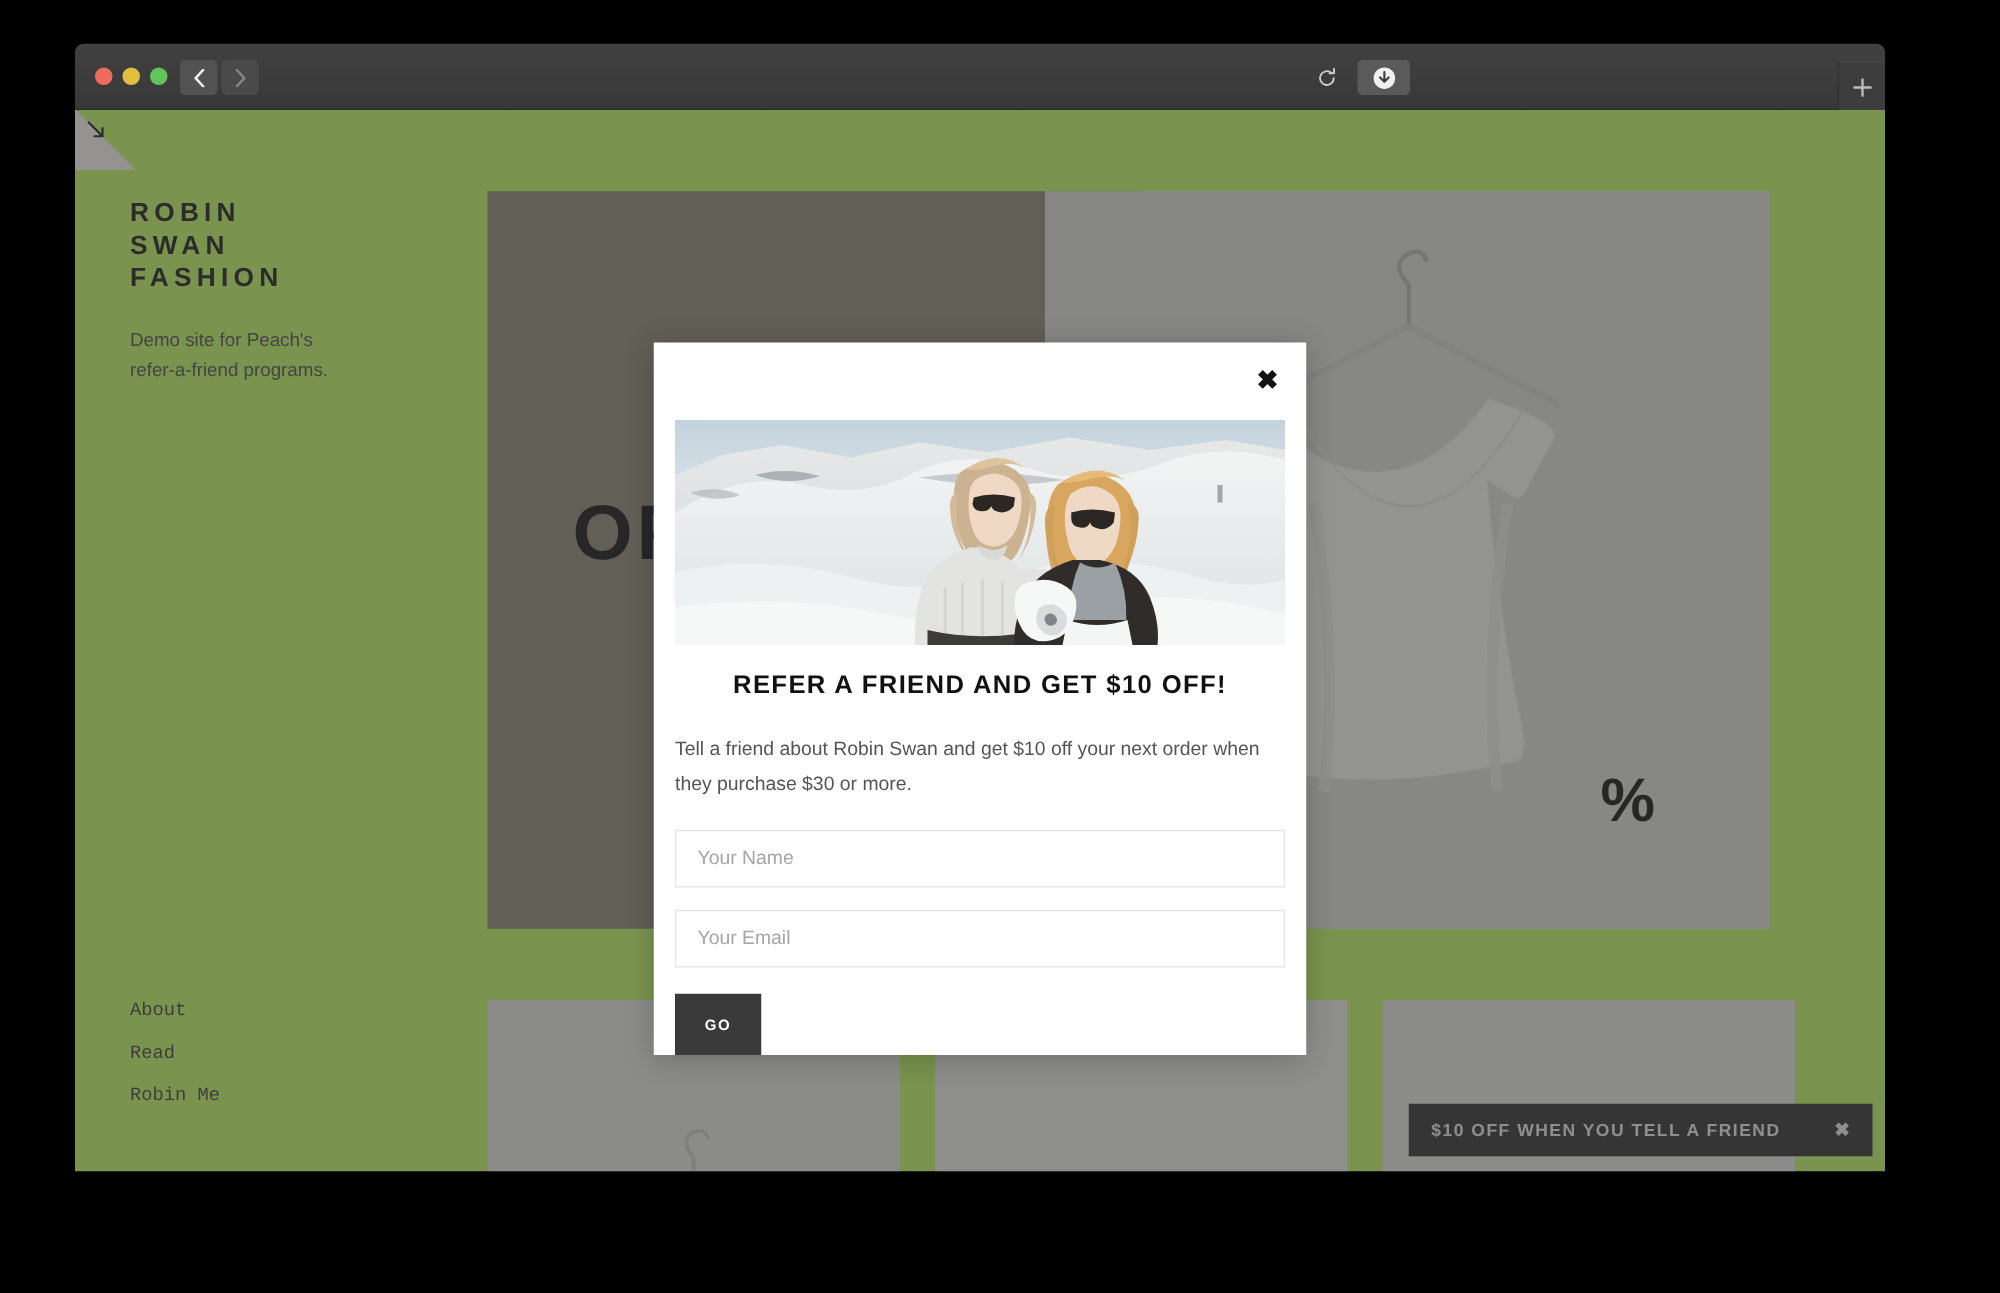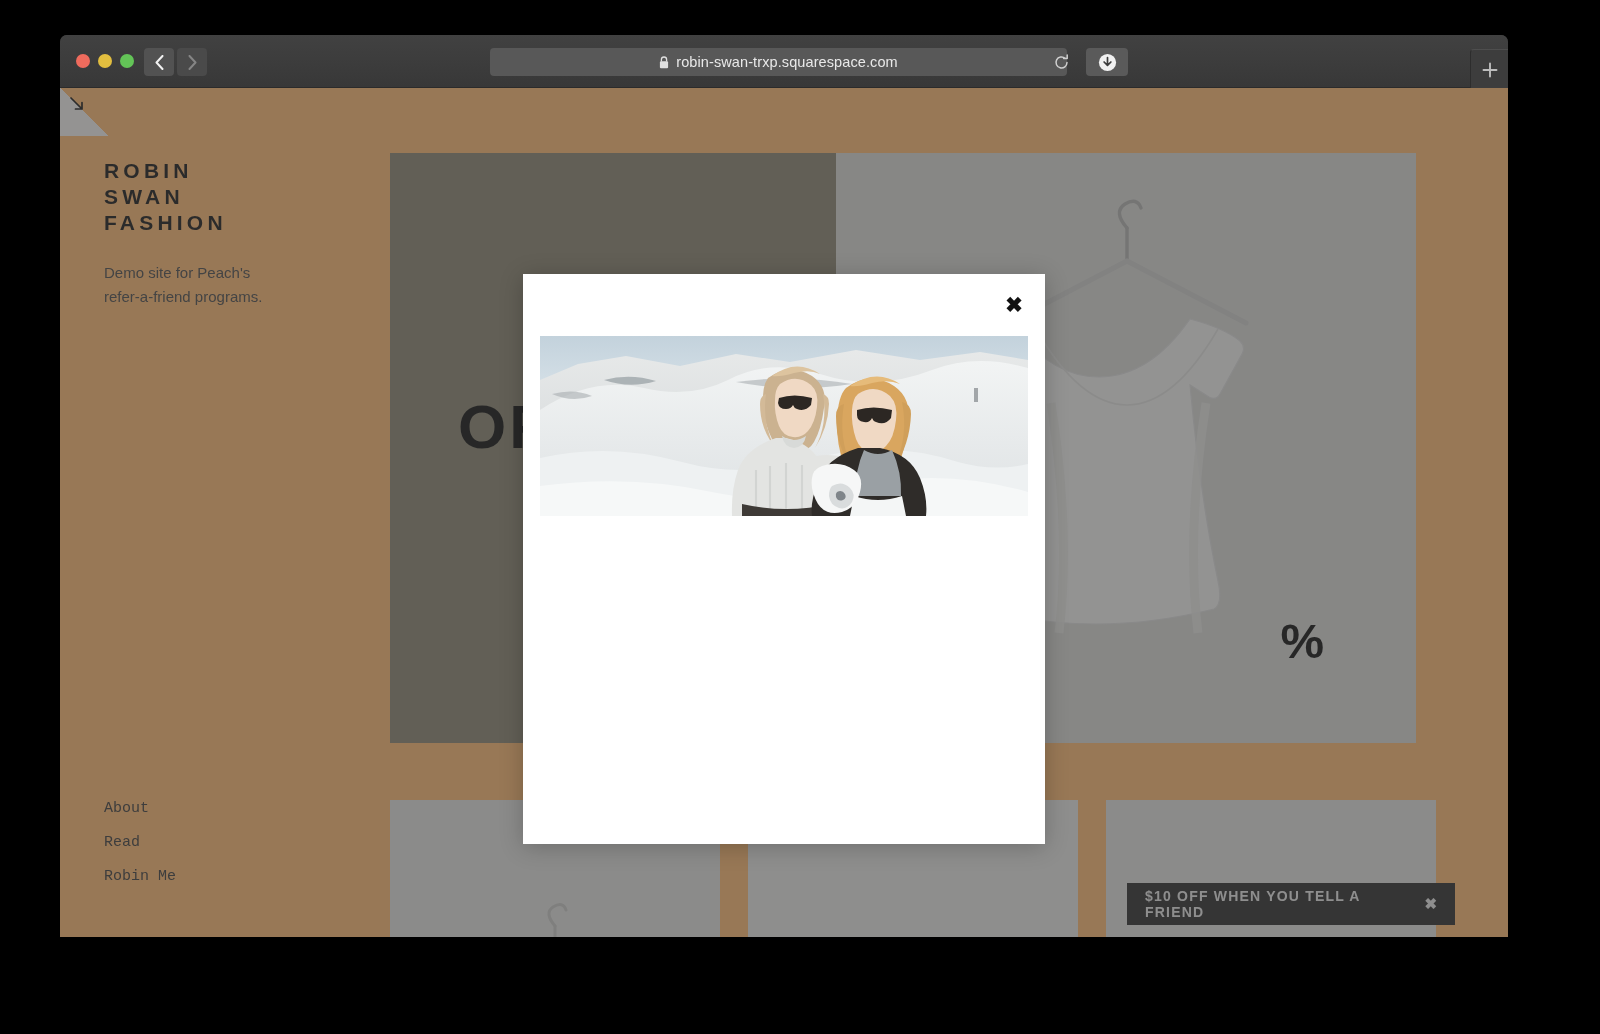--- a/index.html
+++ b/index.html
@@ -123,21 +123,21 @@
     width: 100%;
     height: 849px;
     background: #ffffff;
     overflow: hidden;
   }
 
   
   .page {
     position: absolute;
     inset: 0;
-    background: #fdba74;
+    background: #bef264;
   }
 
   
   .corner-fold {
     position: absolute;
     left: 0; top: 0;
     width: 48px; height: 48px;
     background: linear-gradient(225deg, transparent 50%, #f4f3f1 50%);
     z-index: 6;
   }
@@ -251,21 +251,21 @@
     position: relative;
     overflow: hidden;
   }
   .product-tile.lighter { background: #e9e8e6; }
 
   
   .promo-bar {
     position: absolute;
     left: 1067px;
     top: 795px;
-    width: 328px;
+    width: 371px;
     height: 42px;
     background: #2e2e2e;
     display: flex;
     align-items: center;
     justify-content: space-between;
     padding: 4px 18px;
     z-index: 7;
     cursor: pointer;
   }
   .promo-text {
@@ -393,29 +393,20 @@
           <path d="M7.5 1 L1.5 7.5 L7.5 14" stroke="#f2f2f2" stroke-width="2" fill="none" stroke-linecap="round" stroke-linejoin="round"></path>
         </svg>
       </div>
       <div class="nav-btn disabled">
         <svg width="9" height="15" viewBox="0 0 9 15">
           <path d="M1.5 1 L7.5 7.5 L1.5 14" stroke="#858585" stroke-width="2" fill="none" stroke-linecap="round" stroke-linejoin="round"></path>
         </svg>
       </div>
     </div>
 
-    <div class="url-bar">
-      <div class="url-inner">
-        <svg class="lock-icon" width="10" height="13" viewBox="0 0 10 13">
-          <path d="M2.4 5.5 V3.6 a2.6 2.6 0 0 1 5.2 0 V5.5" stroke="#e0e0e0" stroke-width="1.3" fill="none"></path>
-          <rect x="0.9" y="5.3" width="8.2" height="7" rx="1.1" fill="#e0e0e0"></rect>
-        </svg>
-        <span class="url-text">robin-swan-trxp.squarespace.com</span>
-      </div>
-    </div>
 
     <div class="reload-btn">
       <svg width="17" height="17" viewBox="0 0 17 17">
         <path d="M14 8.5 a5.5 5.5 0 1 1 -1.9 -4.2" stroke="#cfcfcf" stroke-width="1.5" fill="none" stroke-linecap="round"></path>
         <path d="M14.2 0.9 L14.2 4.6 L10.6 4.6" stroke="#cfcfcf" stroke-width="1.5" fill="none" stroke-linecap="round" stroke-linejoin="round"></path>
       </svg>
     </div>
 
     <div class="download-btn">
       <svg width="19" height="19" viewBox="0 0 19 19">
@@ -596,15 +587,25 @@
 
             <path d="M314 160 q24 8 48 0 l4 20 l-56 0 Z" fill="#f4f6f6"></path>
 
             <path d="M282 130 q18 -6 32 4 q10 7 6 22 q-4 16 -18 20 q-16 4 -24 -8 q-8 -14 -6 -26 q1 -9 10 -12 Z" fill="#f6f7f7"></path>
             <path d="M292 150 q10 -6 18 2 q6 6 2 14 q-5 8 -13 6 q-9 -3 -10 -12 q0 -7 3 -10 Z" fill="#d9dcdd"></path>
             <path d="M297 156 q5 -3 8 2 q2 4 -2 6 q-5 2 -7 -3 q-1 -3 1 -5 Z" fill="#7f858a"></path>
           </g>
         </svg>
       </div>
 
+      <div class="modal-body">
+        <div class="modal-title">REFER A FRIEND AND GET $10 OFF!</div>
+        <div class="modal-desc">Tell a friend about Robin Swan and get $10 off your next order when they purchase $30 or more.</div>
+
+        <input class="field" type="text" placeholder="Your Name" style="">
+
+        <input class="field" type="email" placeholder="Your Email" style="">
+
+        <button class="go-button">GO</button>
+      </div>
     </div>
   </div>
 </div>
 
 </body></html>

